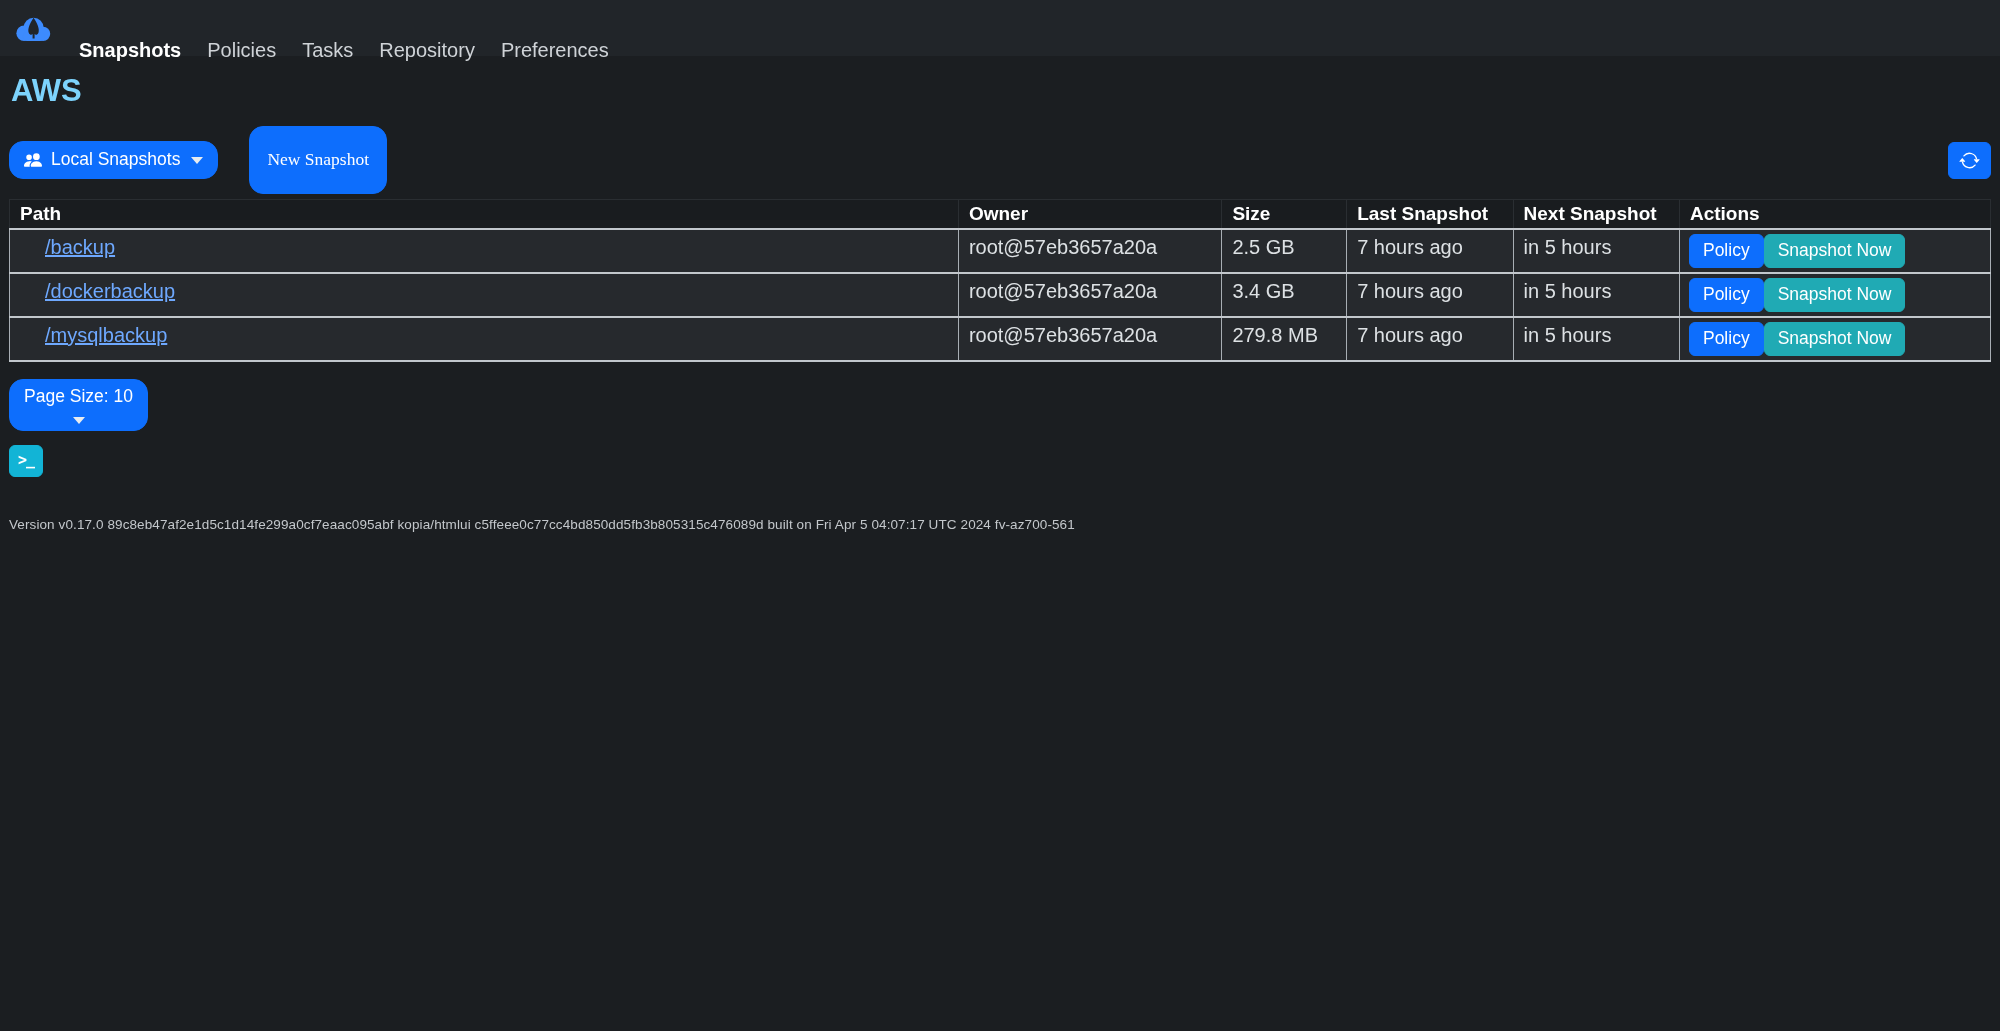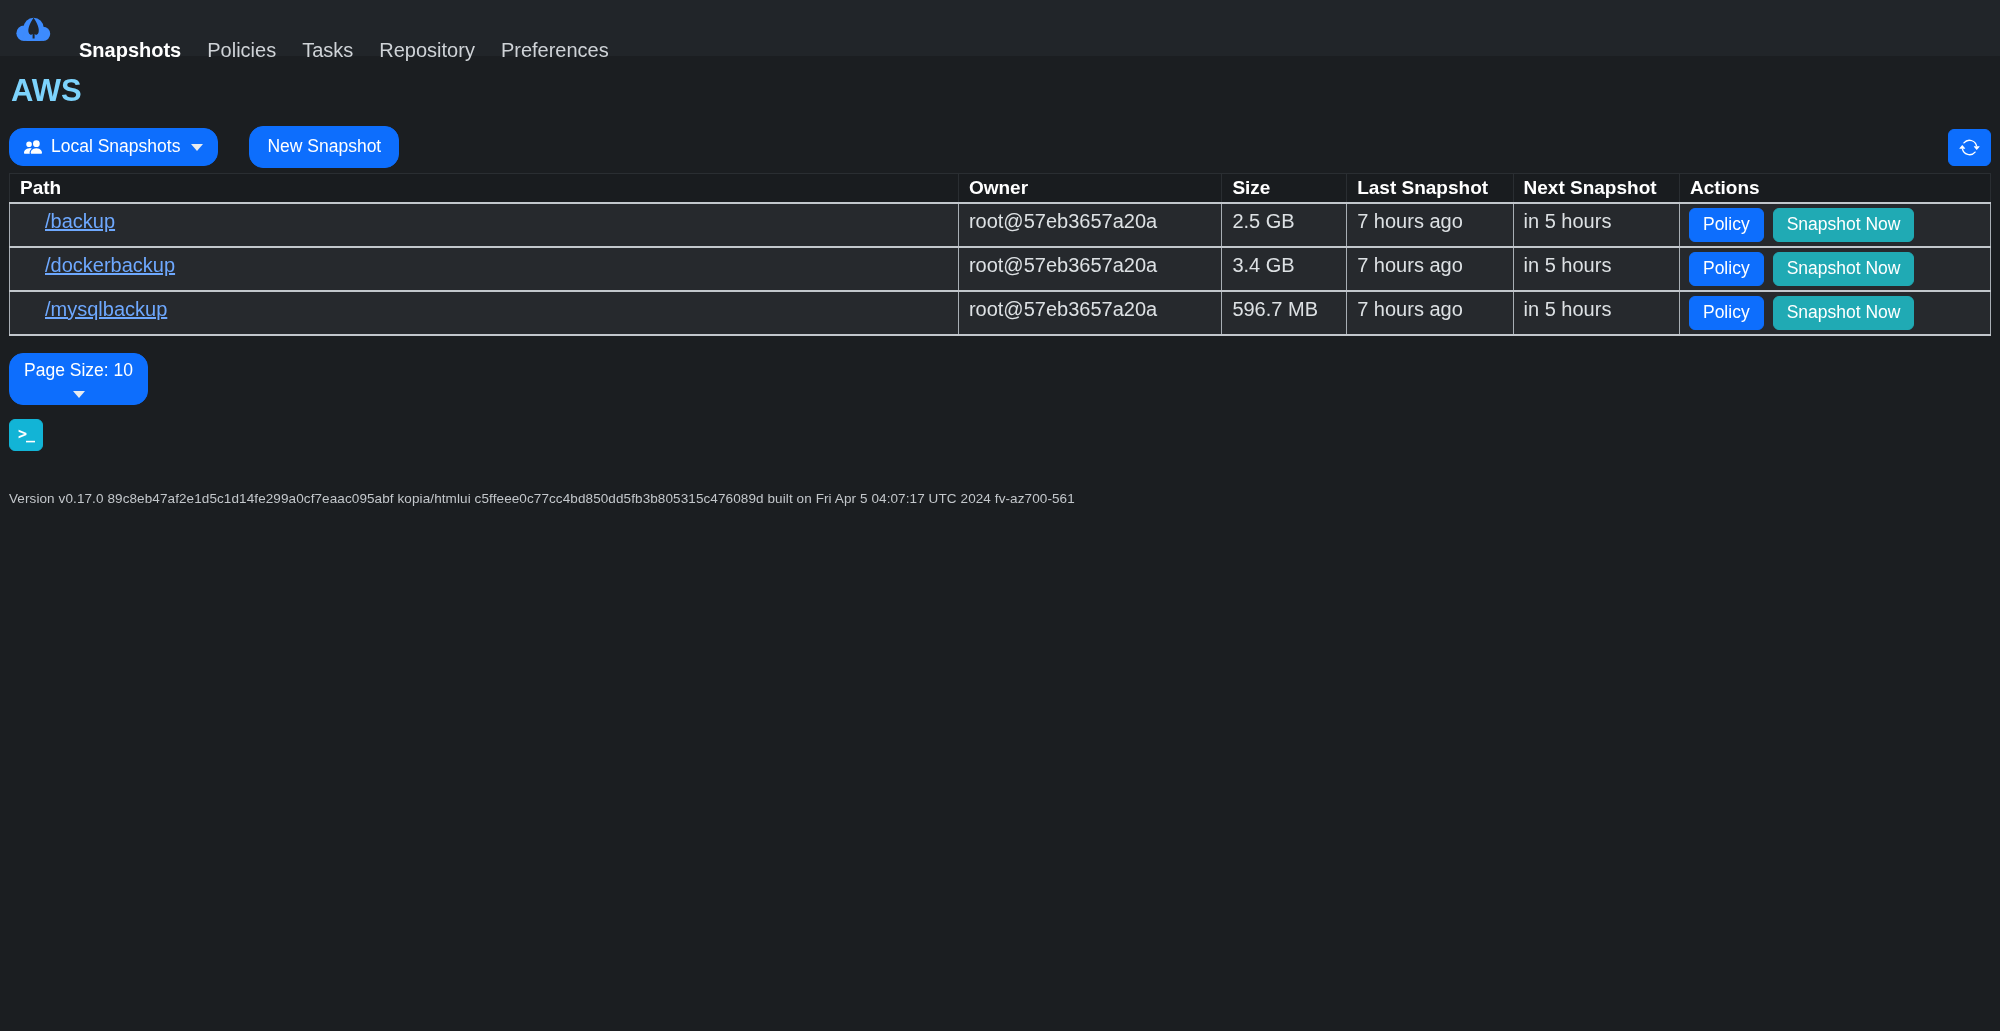--- a/index.html
+++ b/index.html
@@ -41,21 +41,21 @@
     margin:16px 0 10px 2px;line-height:1.2;
   }
   .toolbar{display:flex;align-items:center;margin-top:17px;}
   .btn{
     display:inline-flex;align-items:center;justify-content:center;gap:9px;
     font-family:inherit;font-size:17.5px;line-height:1.25;
     color:#fff;background:var(--primary);
     border:1px solid var(--primary);border-radius:14px;
     padding:7px 14px;cursor:pointer;white-space:nowrap;
   }
-  .btn-new-snapshot{margin-left:31px;padding:9px 17px;}
+  .btn-new-snapshot{margin-left:31px;padding:22px 17px;font-family:Liberation Serif, serif;}
   .btn-refresh{margin-left:auto;padding:7px 10px;border-radius:6px;}
   .caret{
     display:inline-block;width:0;height:0;margin-left:2px;
     border-left:6px solid transparent;border-right:6px solid transparent;
     border-top:7px solid #e8ecef;
   }
   
   .table-wrap{margin-top:5px;}
   table{width:100%;border-collapse:collapse;background:var(--table-row-bg);}
   thead th{
@@ -63,21 +63,21 @@
     font-size:19px;font-weight:700;text-align:left;
     padding:3px 10px;height:29px;
     border:1px solid #2a2e32;border-bottom:2px solid var(--border-light);
   }
   tbody td{
     color:#dde1e4;font-size:20px;vertical-align:top;
     padding:6px 10px;
     border:1px solid var(--border-mid);border-bottom:2px solid var(--border-light);
   }
   td.actions-cell{padding:4px 8px 4px 9px;}
-  .actions-group{display:flex;gap:9px;}
+  .actions-group{display:flex;}
   .btn-sm{font-size:17.5px;padding:5px 13px;border-radius:6px;}
   .btn-teal{background:var(--teal);border-color:var(--teal);}
   a.path-link{color:var(--link);text-decoration:underline;cursor:pointer;margin-left:25px;}
   
   .btn-page-size{margin-top:17px;padding:6px 14px;flex-direction:column;}
   .btn-cli{
     margin-top:14px;width:34px;height:32px;padding:0;
     background:var(--cyan);border-color:var(--cyan);border-radius:6px;
   }
   .cli-glyph{
@@ -186,21 +186,21 @@
       <span class="actions-group">
         <button class="btn btn-sm">Policy</button>
         <button class="btn btn-sm btn-teal">Snapshot Now</button>
       </span>
     </td>
   </tr>
 
   <tr>
     <td><a class="path-link">/mysqlbackup</a></td>
     <td>root@57eb3657a20a</td>
-    <td>596.7 MB</td>
+    <td>279.8 MB</td>
     <td>7 hours ago</td>
     <td>in 5 hours</td>
     <td class="actions-cell">
       <span class="actions-group">
         <button class="btn btn-sm">Policy</button>
         <button class="btn btn-sm btn-teal">Snapshot Now</button>
       </span>
     </td>
   </tr>
 </tbody>

